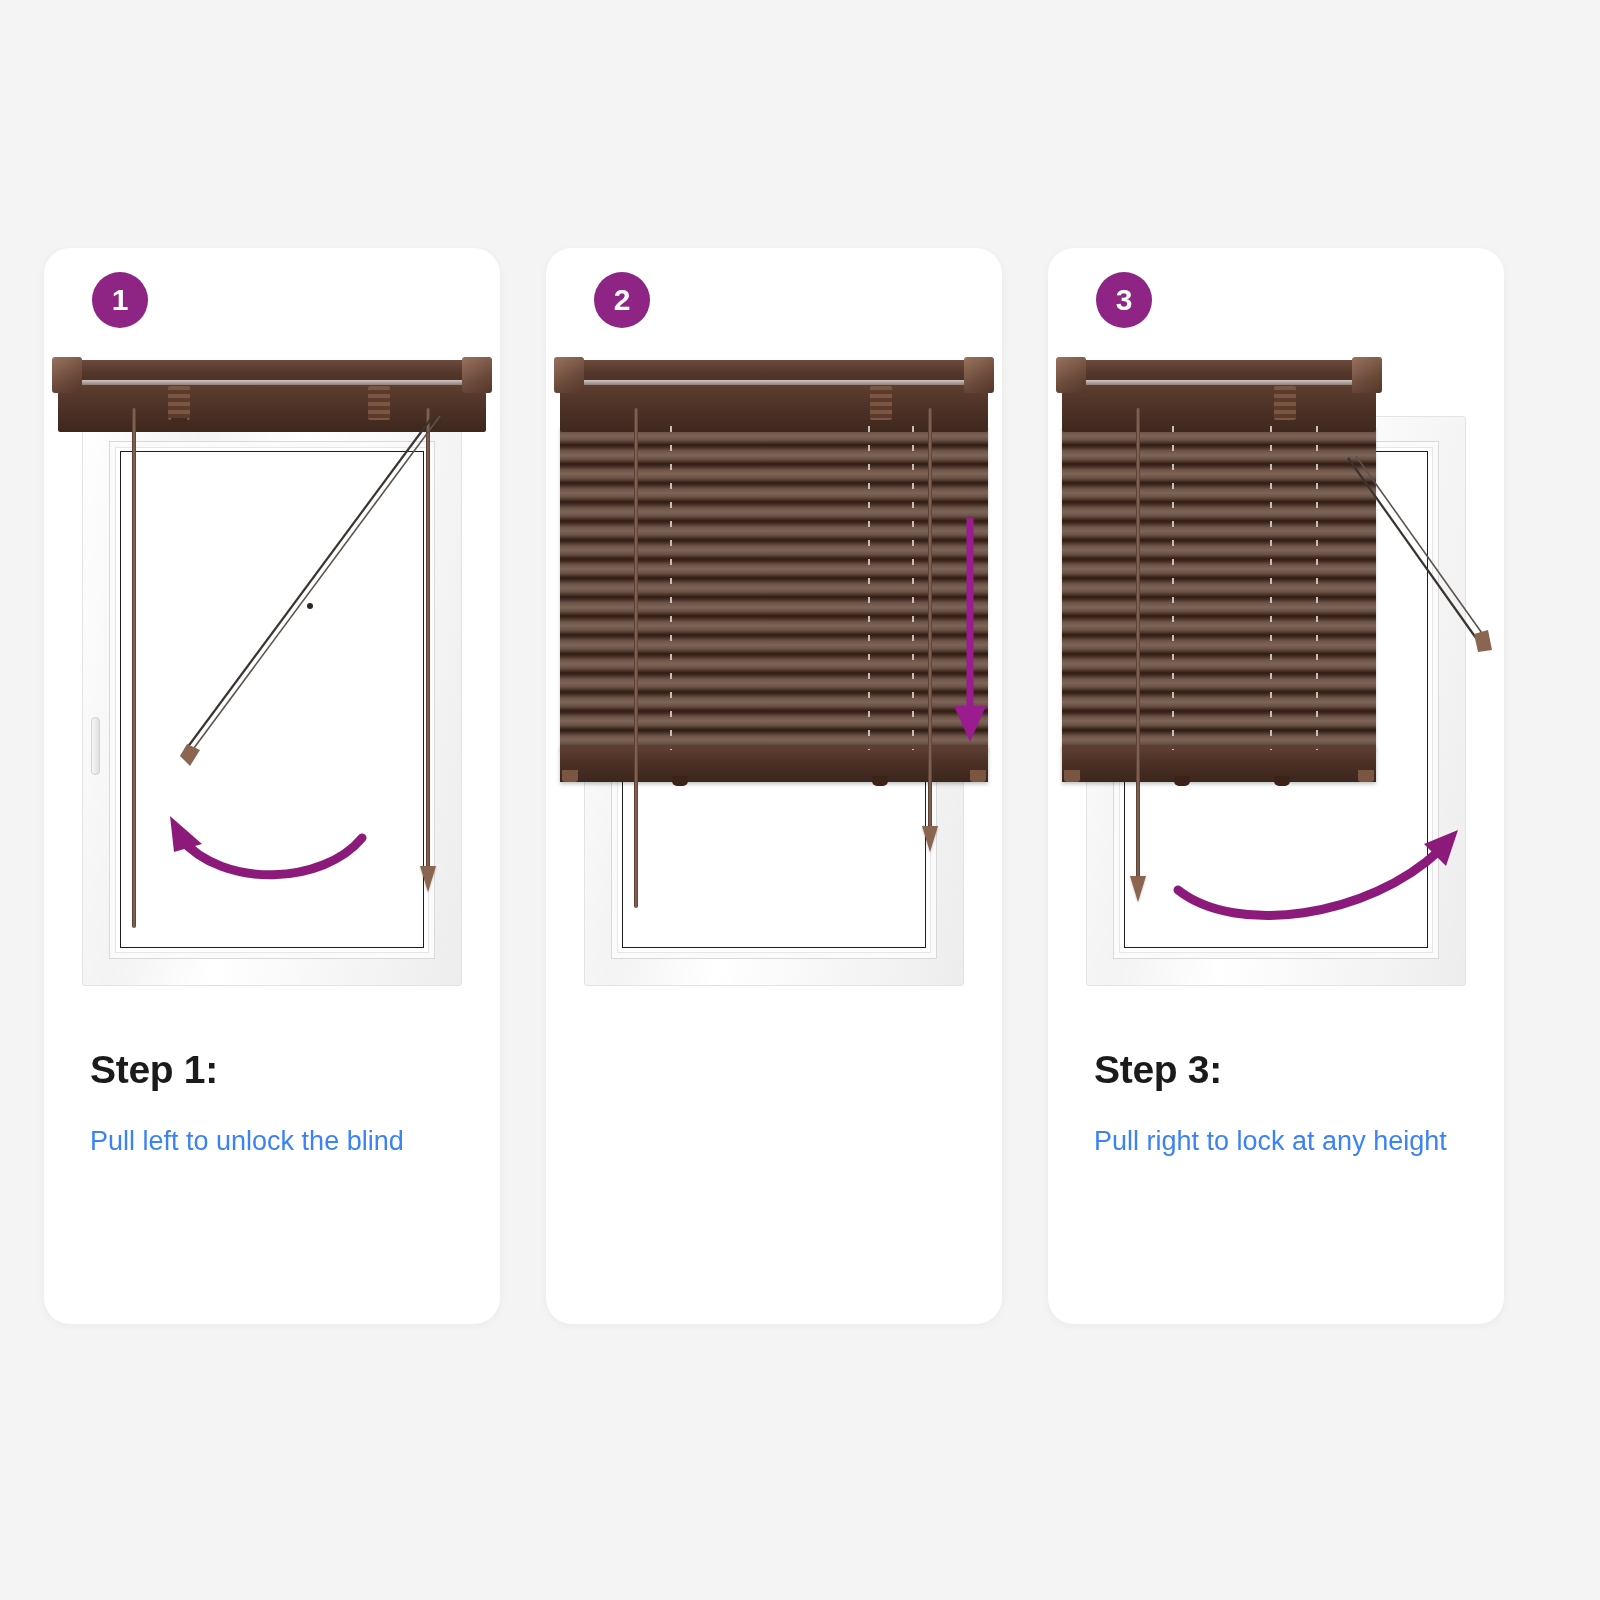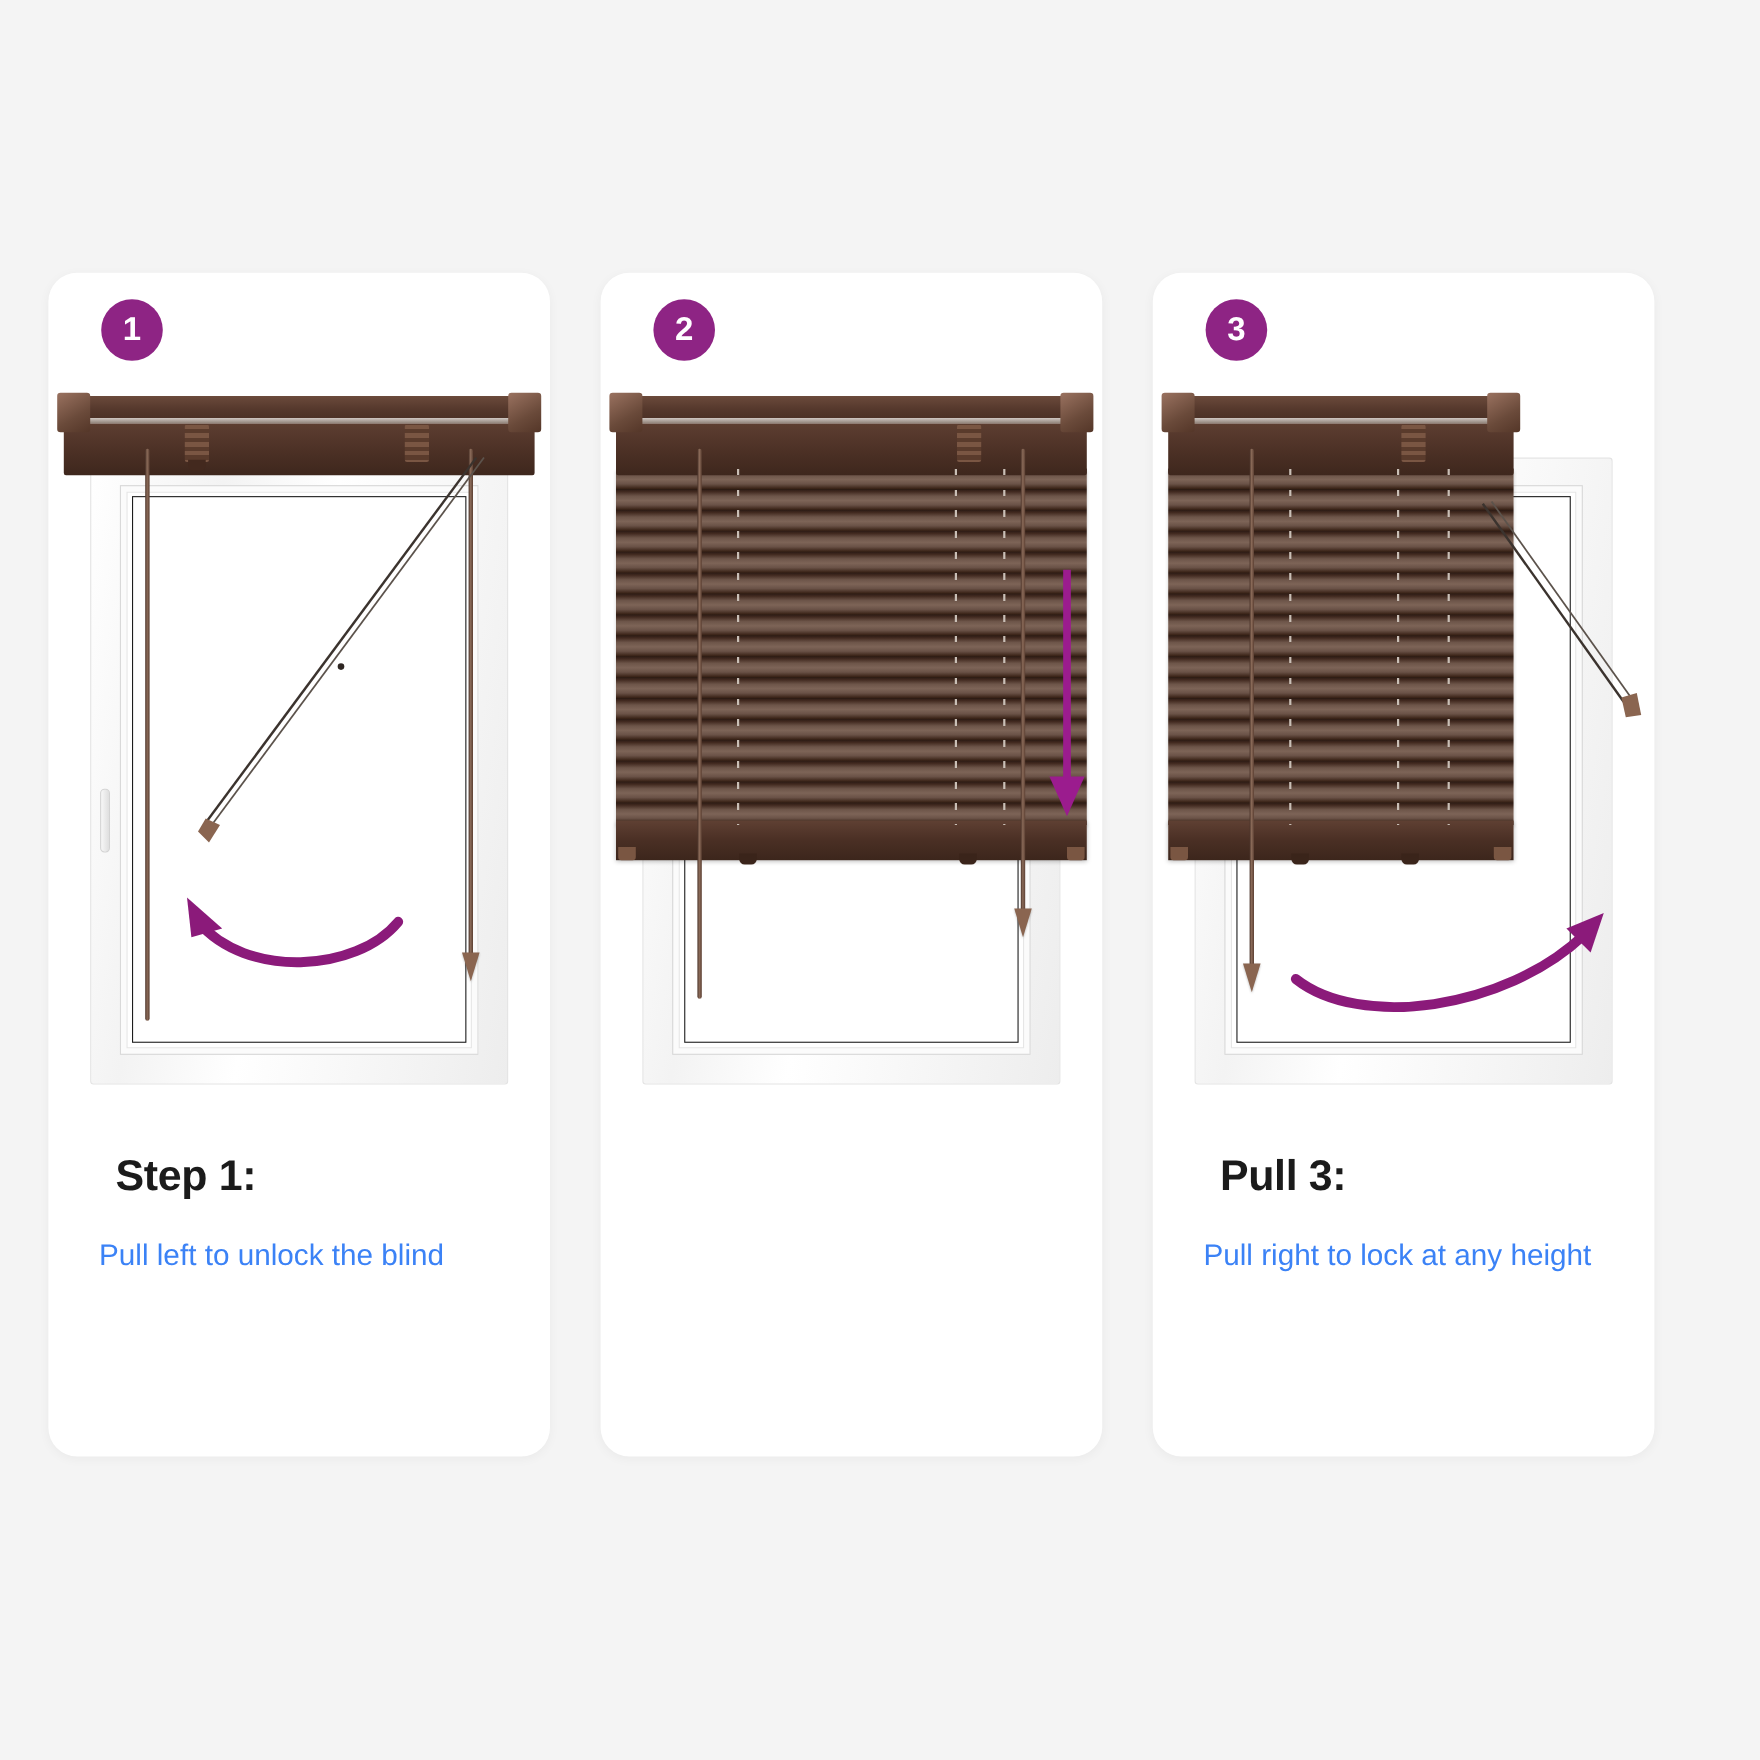--- a/index.html
+++ b/index.html
@@ -171,21 +171,21 @@
   }
   .svg-cords { position:absolute; left:0; top:0; width:456px; height:680px; z-index:27; overflow:visible; }
 
   
   .svg-arrow { position:absolute; left:0; top:0; width:456px; height:680px; z-index:35; overflow:visible; }
 
   
   .caption { position:absolute; left:46px; right:34px; top:800px; }
   .step-title {
     font-size: 39px; font-weight: bold; color:#1b1b1b;
-    letter-spacing:-0.3px; margin-bottom:30px;margin-left:15px;
+    letter-spacing:-0.3px; margin-bottom:30px;
   }
   .step-desc {
     font-size: 27px; color:#3b82f6; line-height:1.42; font-weight:400;
   }
 </style>
 </head>
 <body>
 
 <div id="stage">
 
@@ -319,18 +319,18 @@
         <div class="hr-bracket" style="left:212px;"></div>
       </div>
 
       <svg class="svg-arrow">
         <path d="M 130 552 C 188 598 320 580 392 512" stroke="#8B1A7A" stroke-width="9" fill="none" stroke-linecap="round"></path>
         <polygon points="410,492 398,528 376,506" fill="#8B1A7A"></polygon>
       </svg>
     </div>
 
     <div class="caption">
-      <div class="step-title">Pull 3:</div>
+      <div class="step-title">Step 3:</div>
       <div class="step-desc">Pull right to lock at any height</div>
     </div>
   </div>
 
 </div>
 
 </body></html>

